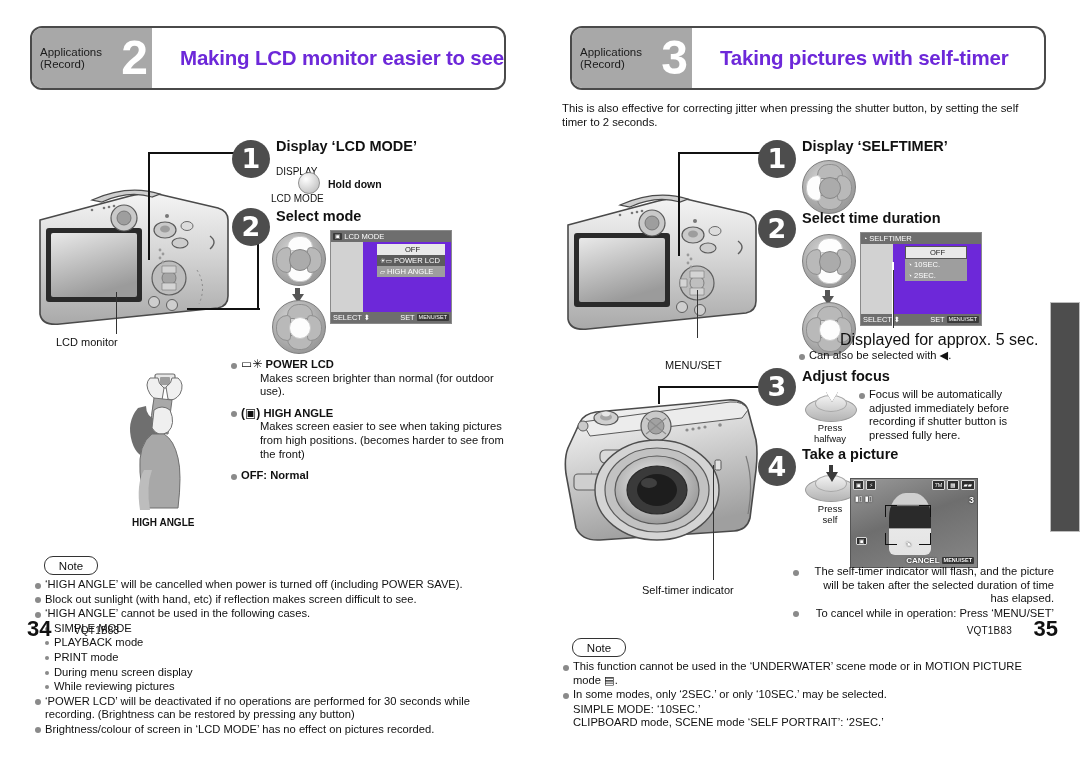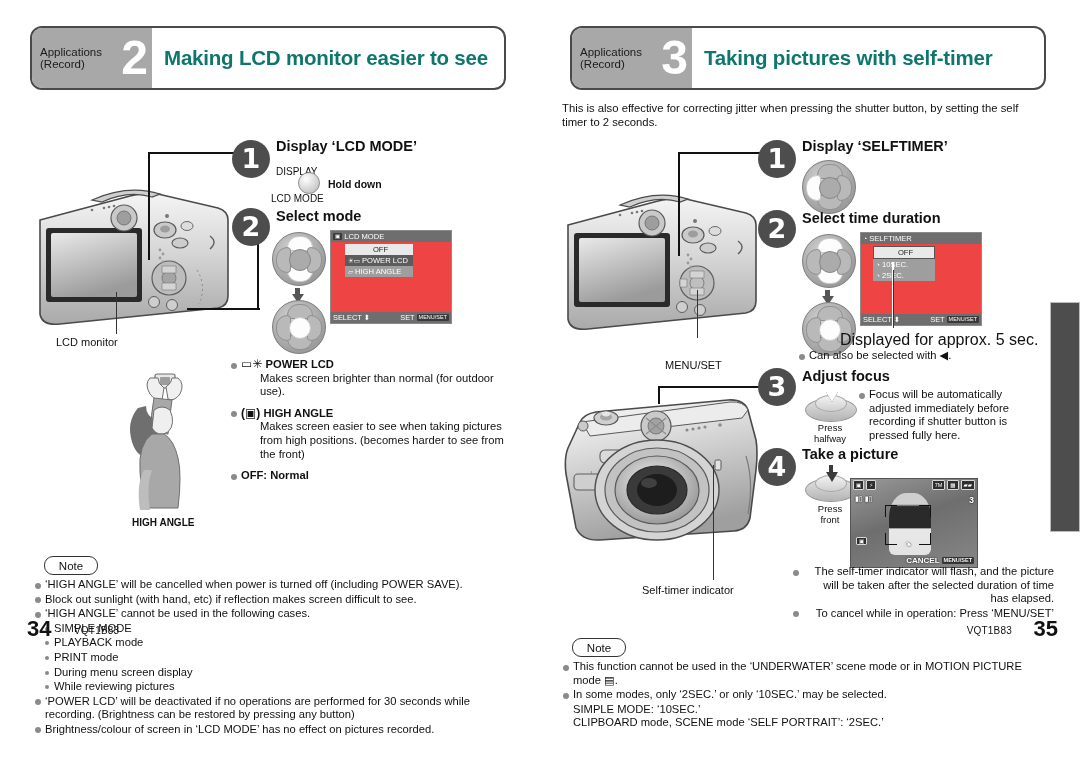--- a/index.html
+++ b/index.html
@@ -12,22 +12,22 @@
 
   
   .banner{position:absolute;left:30px;top:26px;width:476px;height:64px;
           border:2px solid #4a4a4a;border-radius:12px;background:#fff;
           box-sizing:border-box;overflow:hidden;display:flex;align-items:stretch;}
   .banner-tab{background:#a8a8a8;width:120px;display:flex;align-items:center;
               position:relative;flex:none;}
   .banner-appl{font-size:11.5px;line-height:12.5px;color:#1a1a1a;padding-left:8px;}
   .banner-num{position:absolute;right:4px;top:-2px;font-size:48px;font-weight:bold;
               color:#fff;line-height:64px;font-family:"Liberation Sans",sans-serif;}
-  .banner-title{flex:1;display:flex;align-items:center;padding-left:12px;
-                font-size:20.5px;font-weight:bold;line-height:22px;color:#0f766e;
+  .banner-title{flex:1;display:flex;align-items:center;padding-left:28px;
+                font-size:20.5px;font-weight:bold;line-height:22px;color:#6d28d9;
                 letter-spacing:-0.2px;}
   .banner-title.two-line{font-size:20.5px;}
 
   .intro{position:absolute;left:33px;top:101px;width:460px;font-size:11.3px;
          line-height:14px;color:#111;}
 
   
   .stepnum{position:absolute;width:38px;height:38px;border-radius:50%;
            background:#4d4d4d;color:#fff;font-size:27px;font-weight:bold;
            display:flex;align-items:center;justify-content:center;
@@ -43,21 +43,21 @@
   .cam{position:absolute;}
   .callout-label{position:absolute;font-size:11px;color:#111;}
   .leader{position:absolute;background:#333;width:1px;}
 
   
   .lcdscreen{position:absolute;background:#d2d2d2;border:1px solid #8a8a8a;
              font-size:7.5px;color:#fff;overflow:hidden;}
   .lcd-title{background:#6e6e6e;height:11px;line-height:11px;padding-left:2px;
              color:#fff;font-size:7.6px;white-space:nowrap;display:flex;
              align-items:center;gap:2px;}
-  .lcd-body{position:relative;height:calc(100% - 22px);background:#ef4444;}
+  .lcd-body{position:relative;height:calc(100% - 22px);background:#6d28d9;margin-left:32px;}
   .lcd-foot{background:#6e6e6e;height:11px;line-height:11px;font-size:7.4px;
             color:#fff;display:flex;justify-content:space-between;
             padding:0 2px;align-items:center;}
   .lcd-row{height:11px;line-height:11px;font-size:7.6px;display:flex;
            align-items:center;gap:2px;padding-left:3px;}
   .lcd-row.sel-light{background:#e9e9e9;color:#222;justify-content:center;}
   .lcd-row.sel-dark{background:#5c5c5c;color:#fff;}
   .lcd-row.plain{background:#9e9e9e;color:#fff;}
   .lcd-list{position:absolute;left:14px;top:2px;width:68px;}
   .menubox{display:inline-block;background:#3a3a3a;color:#fff;font-size:5.5px;
@@ -546,21 +546,21 @@
   </div>
   <div class="steptitle" style="left:262px;top:446px;">Take a picture</div>
   <div class="shutter" style="left:265px;top:470px;">
     <div class="base"></div>
     <div class="top"></div>
     <div class="ar-stem"></div>
     <div class="ar"></div>
   </div>
   <div class="press-label" style="left:262px;top:503px;width:56px;">
     <div>Press</div>
-    <div>front</div>
+    <div>self</div>
   </div>
 
   <div class="preview" style="left:310px;top:478px;width:126px;height:88px;">
     <div class="pv-top">
       <span style="display:flex;gap:2px;">
         <span class="pv-chip">▣</span>
         <span class="pv-chip">⚡</span>
       </span>
       <span style="display:flex;gap:2px;">
         <span class="pv-chip">7M</span>

